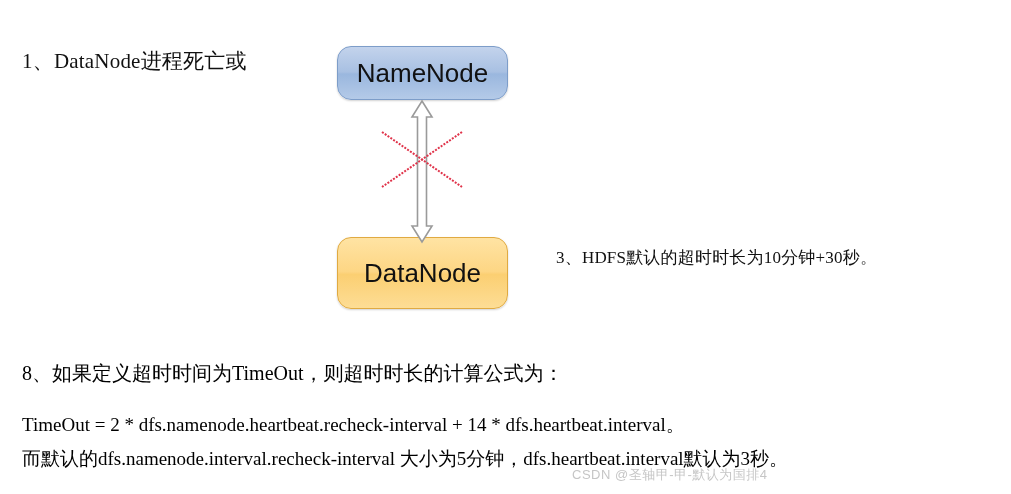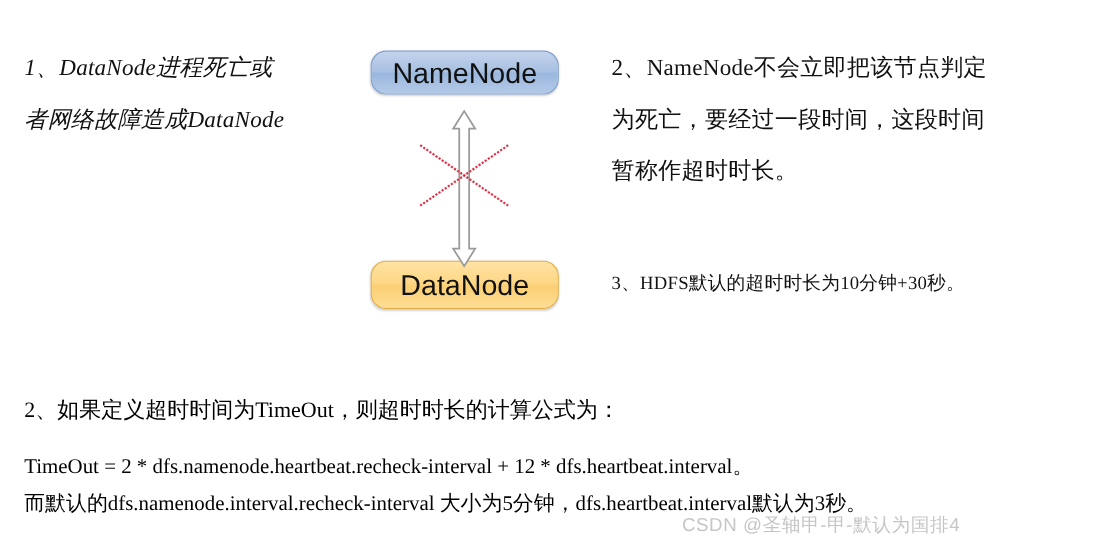--- a/index.html
+++ b/index.html
@@ -23,21 +23,21 @@
   .para {
     position: absolute;
     font-size: 21px;
     line-height: 47px;
     color: #111111;
     white-space: nowrap;
     letter-spacing: 0.2px;
   }
   .para .line { display: block; }
 
-  #para-left  { left: 22px;  top: 38px; font-style: italic; }
+  #para-left  { left: 22px;  top: 38px; }
   #para-right { left: 556px; top: 38px; }
   #para-three { left: 556px; top: 234px; font-size: 17px; }
 
   #para-four {
     position: absolute;
     left: 22px;
     top: 356px;
     font-size: 20px;
     line-height: 34px;
     white-space: nowrap;
@@ -75,69 +75,63 @@
     box-sizing: border-box;
     display: flex;
     align-items: center;
     justify-content: center;
     font-family: "Liberation Sans", "DejaVu Sans", sans-serif;
     font-size: 26px;
     color: #111111;
   }
   #namenode-box {
     top: 11px;
-    height: 40px;
+    height: 54px;
     background: linear-gradient(to bottom, #c3d3ec 0%, #a8c0e2 48%, #9ab7de 52%, #b4cae8 100%);
     border: 1px solid #7d9dc9;
     box-shadow: 0 1px 2px rgba(0,0,0,0.18);
     align-items: center;
   }
   #datanode-box {
     top: 202px;
-    height: 44px;
+    height: 72px;
     background: linear-gradient(to bottom, #ffe3a3 0%, #fdd684 48%, #fbcf72 52%, #fddd95 100%);
     border: 1px solid #e0aa41;
     box-shadow: 0 1px 2px rgba(0,0,0,0.18);
   }
 
   .svg-layer {
     position: absolute;
     left: 0; top: 0;
     width: 200px;
     height: 275px;
     pointer-events: none;
   }
 
   
   #watermark {
     position: absolute;
-    left: 620px;
+    left: 572px;
     top: 466px;
     font-family: "Liberation Sans", "DejaVu Sans", sans-serif;
-    font-size: 17px;
+    font-size: 13px;
     color: rgba(150,150,150,0.55);
     white-space: nowrap;
     letter-spacing: 0.5px;
   }
 </style>
 </head>
 <body>
 
 <div id="page">
 
   <div class="para" id="para-left">
     <span class="line">1、DataNode进程死亡或</span>
-    <span class="line">者网络故障造成DataNode</span>
   </div>
 
-  <div class="para" id="para-right">
-    <span class="line">2、NameNode不会立即把该节点判定</span>
-    <span class="line">为死亡，要经过一段时间，这段时间</span>
-    <span class="line">暂称作超时时长。</span>
-  </div>
 
   <div class="para" id="para-three">
     <span class="line">3、HDFS默认的超时时长为10分钟+30秒。</span>
   </div>
 
   <div id="diagram">
 
     <div class="node-box" id="namenode-box">
       <span>NameNode</span>
     </div>
@@ -153,25 +147,25 @@
       </g>
 
       <g>
         <line x1="62" y1="97" x2="142" y2="152" stroke="#e0334a" stroke-width="2" stroke-dasharray="2 1.4"></line>
         <line x1="142" y1="97" x2="62" y2="152" stroke="#e0334a" stroke-width="2" stroke-dasharray="2 1.4"></line>
       </g>
     </svg>
   </div>
 
   <div id="para-four">
-    <span>2、如果定义超时时间为TimeOut，则超时时长的计算公式为：</span>
+    <span>8、如果定义超时时间为TimeOut，则超时时长的计算公式为：</span>
   </div>
 
   <div id="formula">
-    <span>TimeOut  = 2 * dfs.namenode.heartbeat.recheck-interval + 12 * dfs.heartbeat.interval。</span>
+    <span>TimeOut  = 2 * dfs.namenode.heartbeat.recheck-interval + 14 * dfs.heartbeat.interval。</span>
   </div>
 
   <div id="para-five">
     <span>而默认的dfs.namenode.interval.recheck-interval 大小为5分钟，dfs.heartbeat.interval默认为3秒。</span>
   </div>
 
   <div id="watermark">CSDN @圣轴甲-甲-默认为国排4</div>
 
 </div>
 

